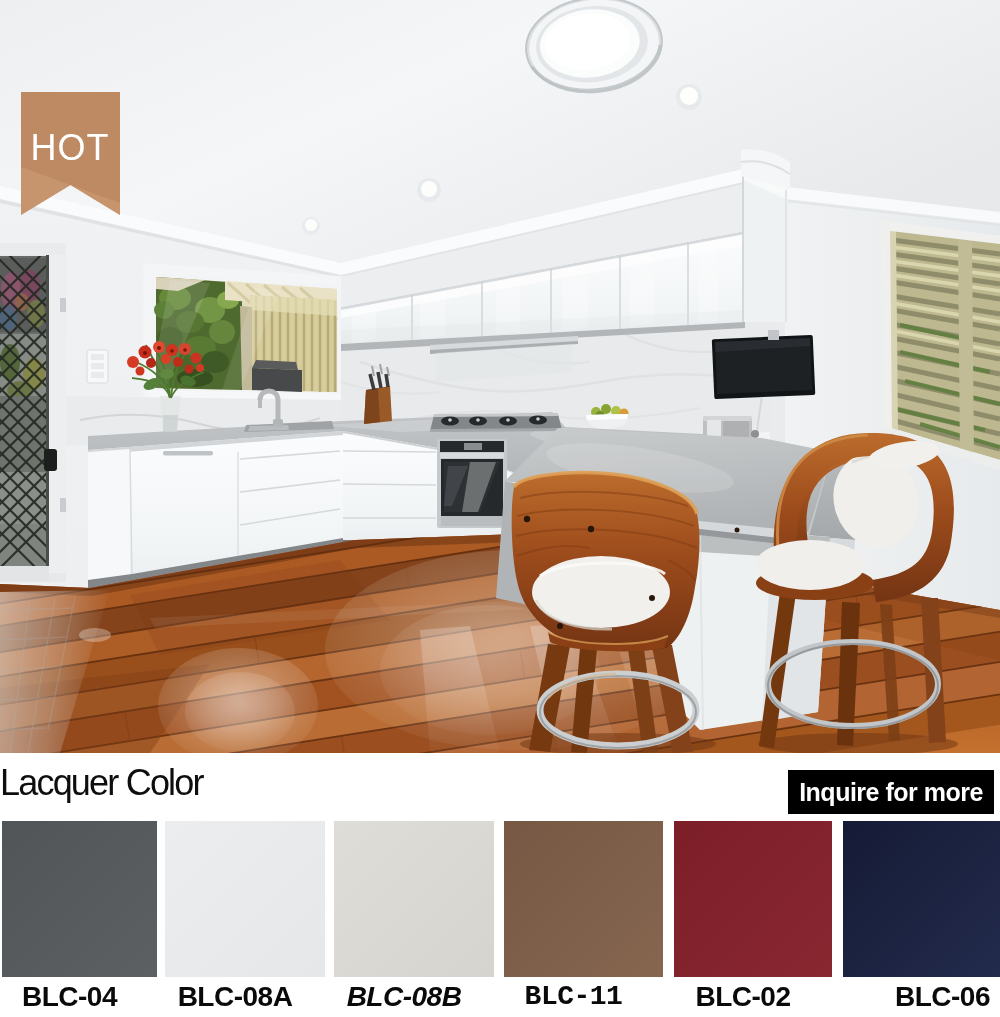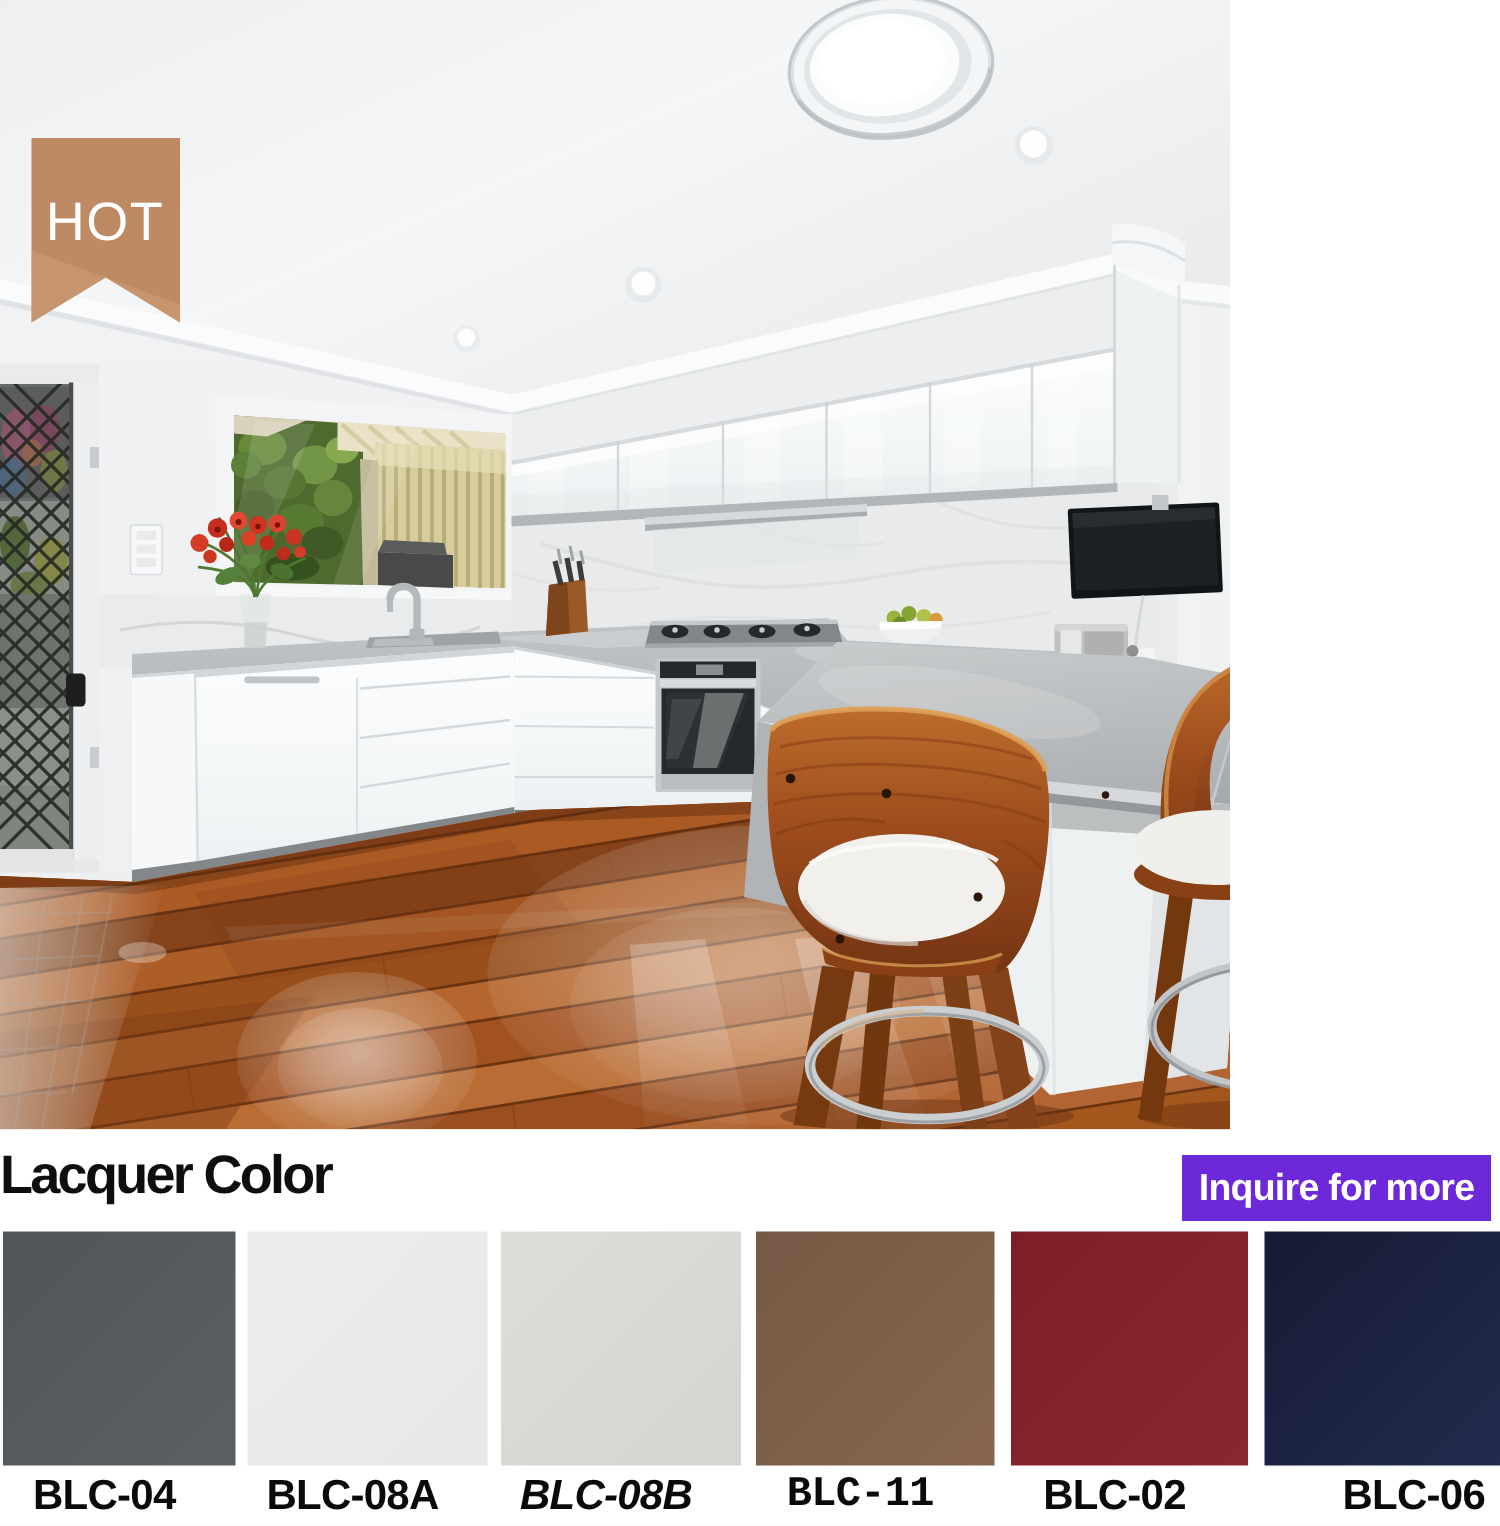--- a/index.html
+++ b/index.html
@@ -1,20 +1,20 @@
 <!DOCTYPE html>
 <html><head>
 <meta charset="utf-8">
 <style>
 html,body{margin:0;padding:0;}
 body{width:1000px;height:1017px;background:#ffffff;font-family:"Liberation Sans",sans-serif;}
-.photo{position:relative;width:820px;height:753px;overflow:hidden;background:#eef0f2;}
+.photo{position:relative;width:1000px;height:753px;overflow:hidden;background:#eef0f2;}
 .bottom{position:relative;width:1000px;height:264px;background:#ffffff;}
-.lacquer{position:absolute;left:0px;top:762px;font-size:36px;font-weight:bold;letter-spacing:-1.8px;color:#0e0e0e;}
-.inquire{position:absolute;left:788px;top:770px;width:206px;height:44px;background:#6d28d9;color:#fff;font-size:25px;font-weight:bold;text-align:center;line-height:44px;letter-spacing:-0.5px;}
+.lacquer{position:absolute;left:0px;top:762px;font-size:36px;font-weight:normal;letter-spacing:-1.8px;color:#0e0e0e;}
+.inquire{position:absolute;left:788px;top:770px;width:206px;height:44px;background:#000000;color:#fff;font-size:25px;font-weight:bold;text-align:center;line-height:44px;letter-spacing:-0.5px;}
 .sw{position:absolute;}
 .swl{position:absolute;font-size:28px;font-weight:bold;color:#0a0a0a;text-align:center;margin-left:-10px;letter-spacing:-0.5px;}
 </style>
 </head>
 <body>
 
 <div class="photo">
 <svg width="1000" height="753" viewBox="0 0 1000 753">
 <defs>
 <linearGradient id="ceilG" x1="0" y1="0" x2="1" y2="0.6">

